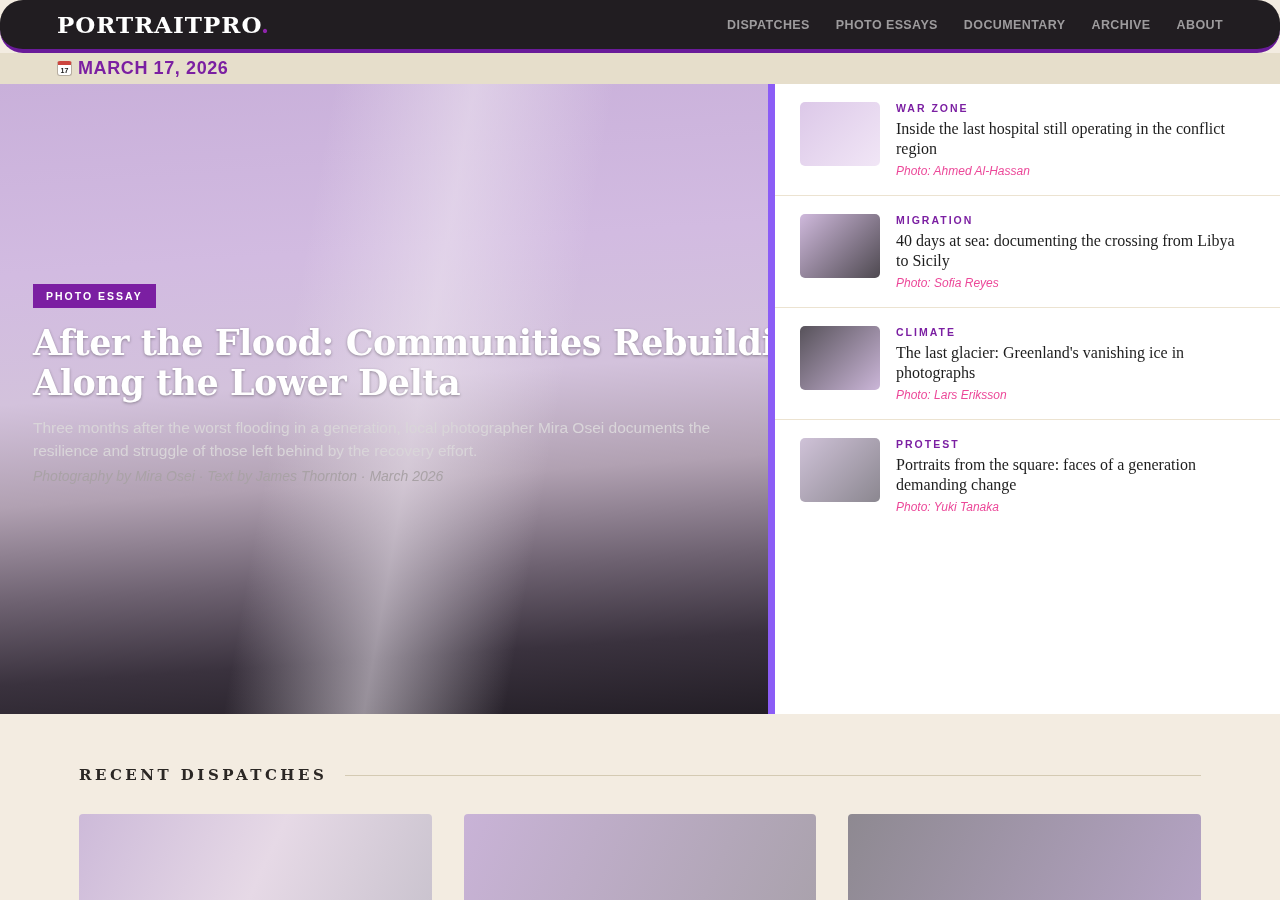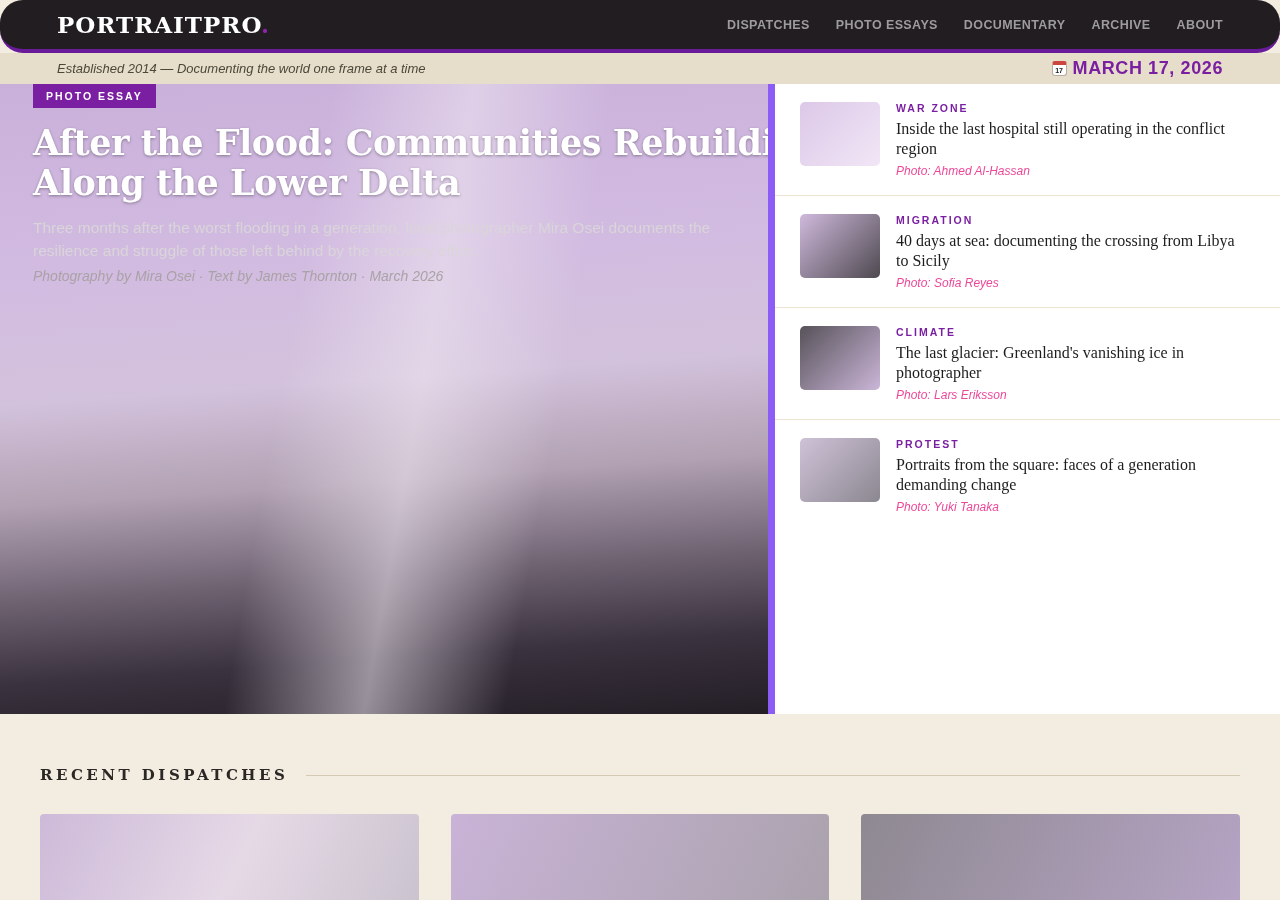--- a/index.html
+++ b/index.html
@@ -23,21 +23,21 @@
   .datewrap { display:flex; align-items:center; gap:6px; }
   .cal { width:15px; height:15px; background:#ffffff; border:1px solid #b6ada0;
          border-top:4px solid #cc453e; border-radius:3px; display:flex;
          align-items:center; justify-content:center; font-weight:700; font-size:7px;
          color:#222; line-height:1; }
   .date { font-weight:700; font-size:18px; letter-spacing:.6px; color:#7b1fa2; }
 
   
   .main { display:flex; height:630px; }
   .hero { width:768px; flex-shrink:0; position:relative; cursor:pointer;
-          display:flex; flex-direction:column; justify-content:flex-start;
+          display:flex; flex-direction:column; justify-content:center;
           padding:0 55px 30px 33px; overflow:hidden;
           background:
             linear-gradient(100deg, rgba(238,230,240,0) 38%, rgba(238,230,240,.55) 54%, rgba(238,230,240,0) 70%),
             linear-gradient(176deg, #c9b0da 0%, #d2bbe1 28%, #d3c2dc 47%,
                             #b1a1b2 62%, #6e6271 76%, #3a323e 88%, #231e26 100%); }
   .badge { align-self:flex-start; background:#7b1fa2; color:#ffffff; font-weight:700;
            font-size:10.5px; letter-spacing:2px; padding:6px 13px; margin-bottom:15px; }
   .hero-title { color:#ffffff; font-family:"DejaVu Serif", serif; font-weight:700;
                 font-size:35px; line-height:40px; letter-spacing:-.5px;
                 text-shadow:0 1px 3px rgba(0,0,0,.35); margin-bottom:13px; }
@@ -52,21 +52,21 @@
              border-bottom:1px solid #ece3d1; cursor:pointer; }
   .sb-item:last-child { border-bottom:none; }
   .sb-thumb { width:80px; height:64px; border-radius:5px; flex-shrink:0; }
   .sb-cat { font-weight:700; font-size:10.5px; letter-spacing:2px; color:#7b1fa2;
             margin-bottom:5px; }
   .sb-title { font-family:"Liberation Serif", serif; font-size:16px; line-height:20px;
               color:#1d1d1d; margin-bottom:5px; max-width:356px; }
   .sb-credit { font-style:italic; font-size:12px; color:#ec4899; }
 
   
-  .section { background:#f3ece1; height:182px; padding:52px 40px 0; }
+  .section { background:#f3ece1; height:182px; padding:52px 79px 0; }
   .sec-head { display:flex; align-items:center; gap:18px; margin-bottom:30px; }
   .sec-title { font-family:"DejaVu Serif", serif; font-weight:700; font-size:15px;
                letter-spacing:3.5px; color:#2b2724; white-space:nowrap; }
   .sec-rule { flex:1; height:1px; background:#d4cab3; }
   .cards { display:flex; gap:32px; }
   .card { flex:1; height:140px; border-radius:4px 4px 0 0; cursor:pointer; }
 </style>
 </head>
 <body>
 
@@ -75,21 +75,20 @@
   <nav class="navlinks">
     <span class="navlink">DISPATCHES</span>
     <span class="navlink">PHOTO ESSAYS</span>
     <span class="navlink">DOCUMENTARY</span>
     <span class="navlink">ARCHIVE</span>
     <span class="navlink">ABOUT</span>
   </nav>
 </header>
 
 <div class="tagbar">
-  <div class="tagline">Established 2014 — Documenting the world one frame at a time</div>
   <div class="datewrap">
     <span class="cal">17</span>
     <span class="date">MARCH 17, 2026</span>
   </div>
 </div>
 
 <div class="main">
 
   <article class="hero">
     <span class="badge">PHOTO ESSAY</span>
@@ -118,21 +117,21 @@
         <div class="sb-cat">MIGRATION</div>
         <div class="sb-title">40 days at sea: documenting the crossing from Libya to Sicily</div>
         <div class="sb-credit">Photo: Sofia Reyes</div>
       </div>
     </div>
 
     <div class="sb-item">
       <div class="sb-thumb" style="background: linear-gradient(135deg, rgb(87, 82, 90), rgb(203, 182, 216));"></div>
       <div>
         <div class="sb-cat">CLIMATE</div>
-        <div class="sb-title">The last glacier: Greenland's vanishing ice in photographer</div>
+        <div class="sb-title">The last glacier: Greenland's vanishing ice in photographs</div>
         <div class="sb-credit">Photo: Lars Eriksson</div>
       </div>
     </div>
 
     <div class="sb-item">
       <div class="sb-thumb" style="background: linear-gradient(135deg, rgb(207, 194, 216), rgb(139, 135, 144));"></div>
       <div>
         <div class="sb-cat">PROTEST</div>
         <div class="sb-title">Portraits from the square: faces of a generation demanding change</div>
         <div class="sb-credit">Photo: Yuki Tanaka</div>

